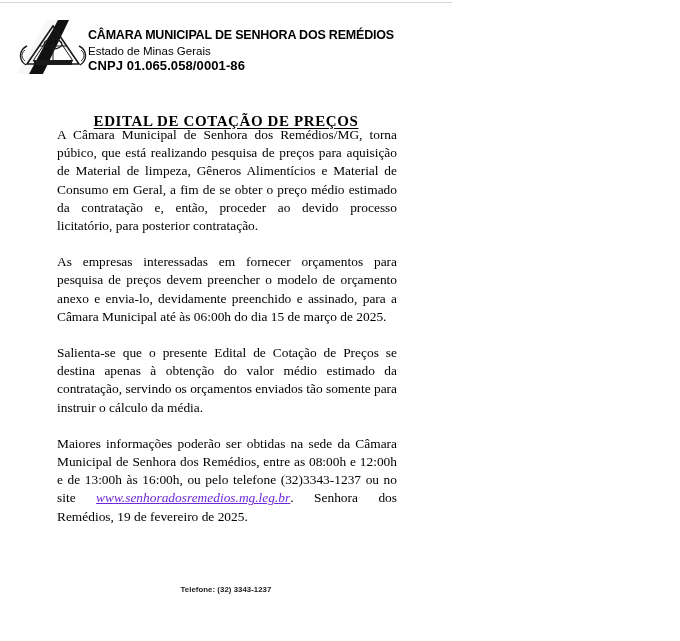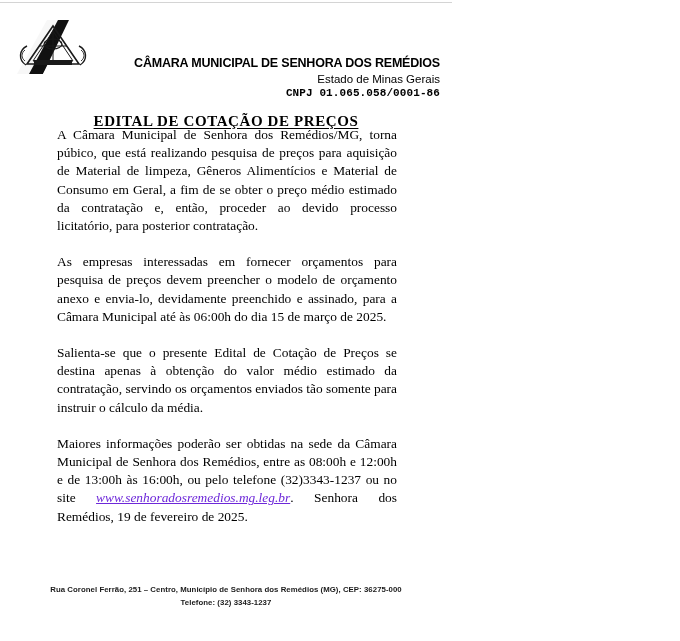--- a/index.html
+++ b/index.html
@@ -50,40 +50,39 @@
     width: 72px;
     height: 54px;
   }
   .crest svg { display: block; }
 
   .letterhead-text {
     position: absolute;
     left: 88px;
     top: 10px;
     width: 352px;
-    text-align: right;
-    margin-top: 28px;
+    text-align: left;
   }
   .org-name {
     font-family: "Liberation Sans", sans-serif;
     font-weight: bold;
     font-size: 12.5px;
     letter-spacing: -0.2px;
     line-height: 15px;
     white-space: nowrap;
   }
   .org-state {
     font-family: "Liberation Sans", sans-serif;
     font-size: 11.5px;
     line-height: 15px;
     margin-top: 1px;
   }
   .org-cnpj {
-    font-family: Liberation Mono, monospace;
-    font-size: 11px;
+    font-family: Liberation Sans, sans-serif;
+    font-size: 13px;
     font-weight: bold;
     line-height: 11px;
     margin-top: 1px;
     letter-spacing: 0.1px;
   }
 
   
   .doc-title-wrap {
     position: absolute;
     top: 78px;
@@ -193,17 +192,16 @@
 
     <p class="para">As empresas interessadas em fornecer orçamentos para pesquisa de preços devem preencher o modelo de orçamento anexo e envia-lo, devidamente preenchido e assinado, para a Câmara Municipal até às 06:00h do dia 15 de março de 2025.</p>
 
     <p class="para">Salienta-se que o presente Edital de Cotação de Preços se destina apenas à obtenção do valor médio estimado da contratação, servindo os orçamentos enviados tão somente para instruir o cálculo da média.</p>
 
     <p class="para"><span>Maiores informações poderão ser obtidas na sede da Câmara Municipal de Senhora dos Remédios, entre as 08:00h e 12:00h e de 13:00h às 16:00h, ou pelo telefone (32)3343-1237 ou no site </span><a class="site-link" href="#">www.senhoradosremedios.mg.leg.br</a><span>. Senhora dos Remédios, 19 de fevereiro de 2025.</span></p>
 
   </div>
 
   <div class="footer">
-    <div class="footer-line">Rua Coronel Ferrão, 251 – Centro, Município de Senhora dos Remédios (MG), CEP: 36275-000</div>
     <div class="footer-line">Telefone: (32) 3343-1237</div>
   </div>
 
 </div>
 
 </body></html>

